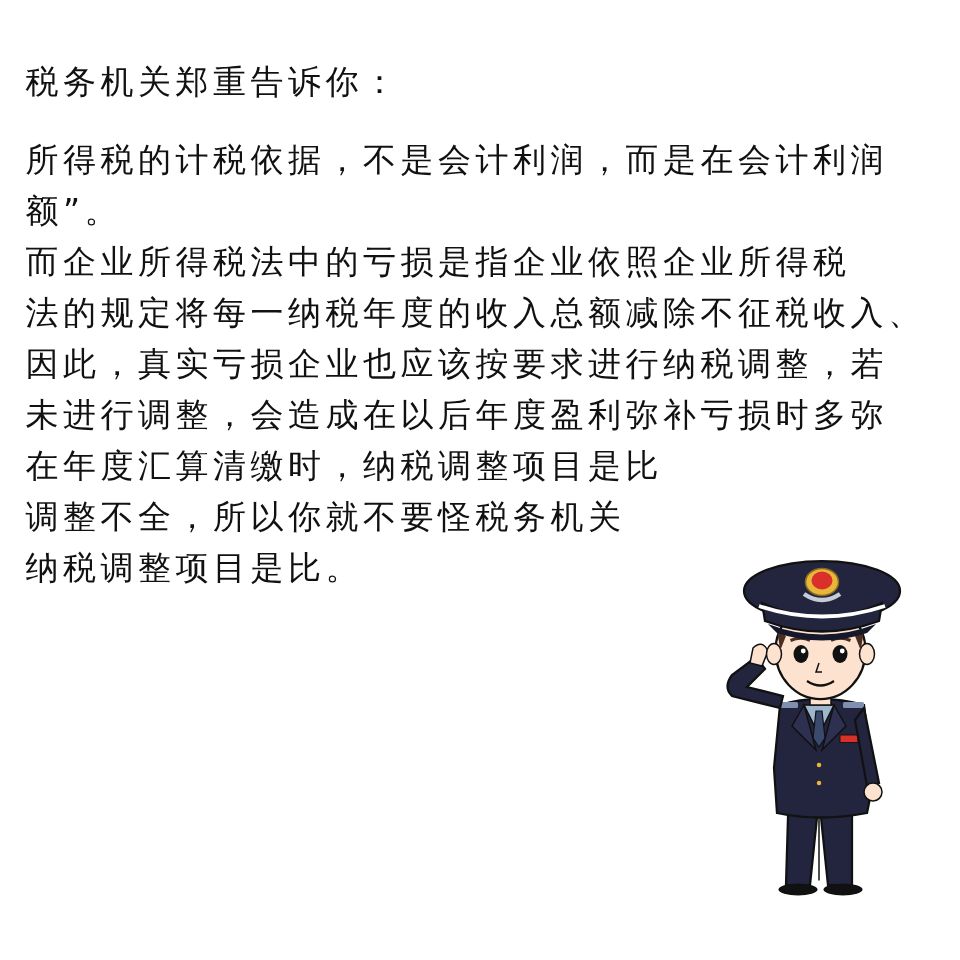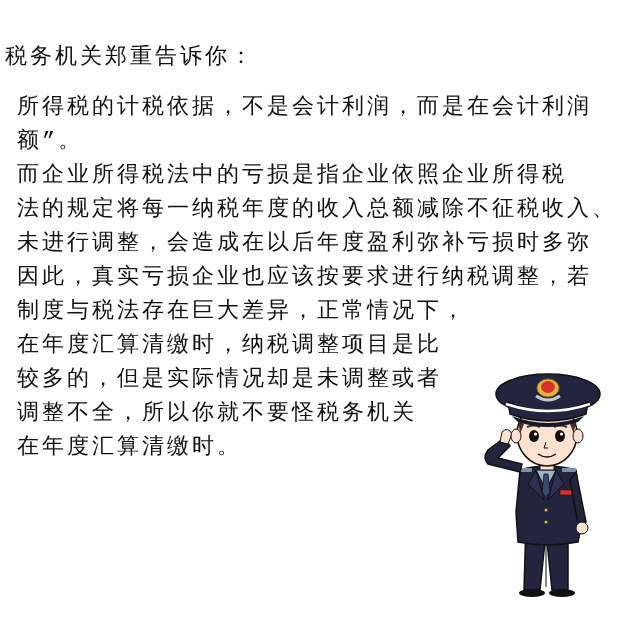--- a/index.html
+++ b/index.html
@@ -1,46 +1,44 @@
 <!DOCTYPE html>
 <html><head>
   <meta charset="utf-8">
   <style>
     html, body { margin: 0; padding: 0; }
     body {
       width: 640px; height: 640px; background: #ffffff; position: relative; overflow: hidden;
       font-family: "DejaVu Sans", sans-serif; color: #111111;
     }
     .title {
-      position: absolute; left: 5px; top: 42px;
+      position: absolute; left: 17px; top: 42px;
       font-size: 22px; line-height: 28px; letter-spacing: 3px; white-space: nowrap;
     }
     .body-lines { position: absolute; left: 17px; top: 91px; }
     .line {
-      font-size: 22px; line-height: 34px; height: 34px; letter-spacing: 3px; white-space: nowrap; font-family: Liberation Mono, monospace;
+      font-size: 22px; line-height: 34px; height: 34px; letter-spacing: 3px; white-space: nowrap;
     }
     .officer { position: absolute; left: 478px; top: 372px; width: 140px; height: 230px; }
   </style>
 </head>
 <body>
 
 <div class="title">税务机关郑重告诉你：</div>
 
 <div class="body-lines">
   <div class="line">所得税的计税依据，不是会计利润，而是在会计利润</div>
   <div class="line">额”。</div>
   <div class="line">而企业所得税法中的亏损是指企业依照企业所得税</div>
   <div class="line">法的规定将每一纳税年度的收入总额减除不征税收入、</div>
+  <div class="line">因此，真实亏损企业也应该按要求进行纳税调整，若</div>
   <div class="line">未进行调整，会造成在以后年度盈利弥补亏损时多弥</div>
-  <div class="line">因此，真实亏损企业也应该按要求进行纳税调整，若</div>
-  <div class="line">制度与税法存在巨大差异，正常情况下，</div>
   <div class="line">在年度汇算清缴时，纳税调整项目是比</div>
-  <div class="line">较多的，但是实际情况却是未调整或者</div>
   <div class="line">调整不全，所以你就不要怪税务机关</div>
-  <div class="line">在年度汇算清缴时。</div>
+  <div class="line">纳税调整项目是比。</div>
 </div>
 
 <div class="officer">
   <svg width="140" height="230" viewBox="0 0 140 230">
 
     <path d="M48 150 L46 218 L62 218 L68 160 L74 218 L90 218 L90 150 Z" fill="#23253f" stroke="#111" stroke-width="1.5"></path>
     <line x1="68" y1="160" x2="68" y2="215" stroke="#111" stroke-width="1"></line>
 
     <ellipse cx="54" cy="221" rx="13" ry="4" fill="#111"></ellipse>
     <ellipse cx="84" cy="221" rx="13" ry="4" fill="#111"></ellipse>

